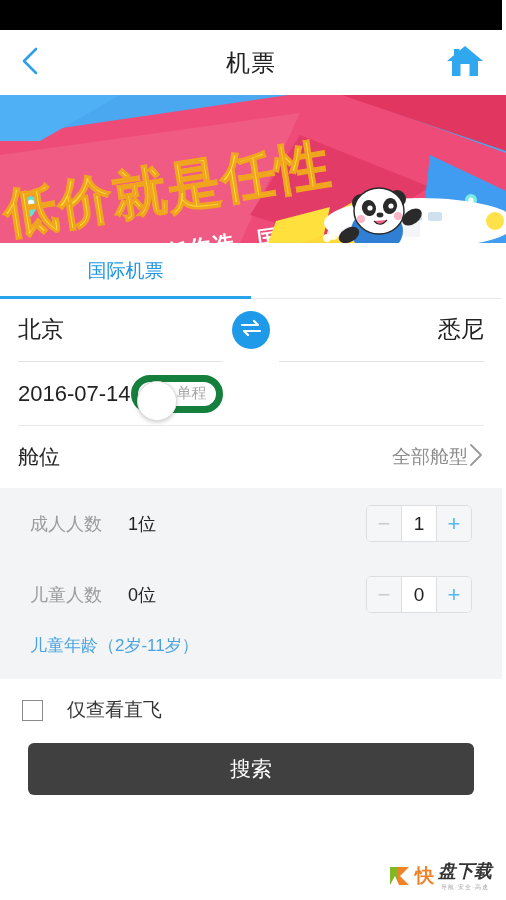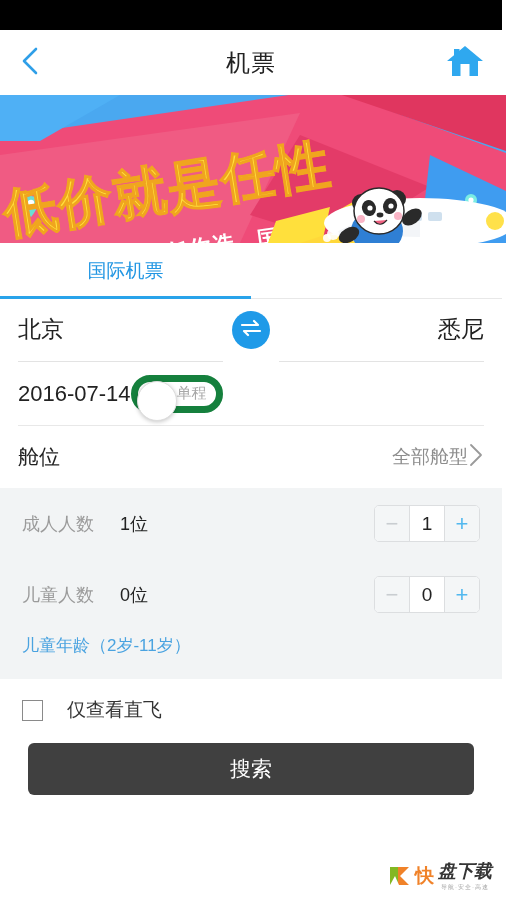--- a/index.html
+++ b/index.html
@@ -91,21 +91,21 @@
   }
 
   .row-cabin {
     height: 62px; display: flex; align-items: center; justify-content: space-between;
   }
   .cabin-label { font-size: 21px; color: #222; }
   .cabin-right { display: flex; align-items: center; }
   .cabin-value { font-size: 19px; color: #8d8d8d; }
 
   
-  .pax-section { background: #f2f4f5; padding: 0 22px; }
+  .pax-section { background: #f2f4f5; padding: 0 30px; }
   .pax-row {
     height: 71px; display: flex; align-items: center; justify-content: space-between;
   }
   .pax-left { display: flex; align-items: baseline; gap: 26px; }
   .pax-label { font-size: 18px; color: #9b9b9b; }
   .pax-value { font-size: 18px; color: #222; }
 
   .stepper {
     display: flex; width: 106px; height: 37px;
     border: 1px solid #dcdee0; border-radius: 5px; overflow: hidden; background:#fff;

